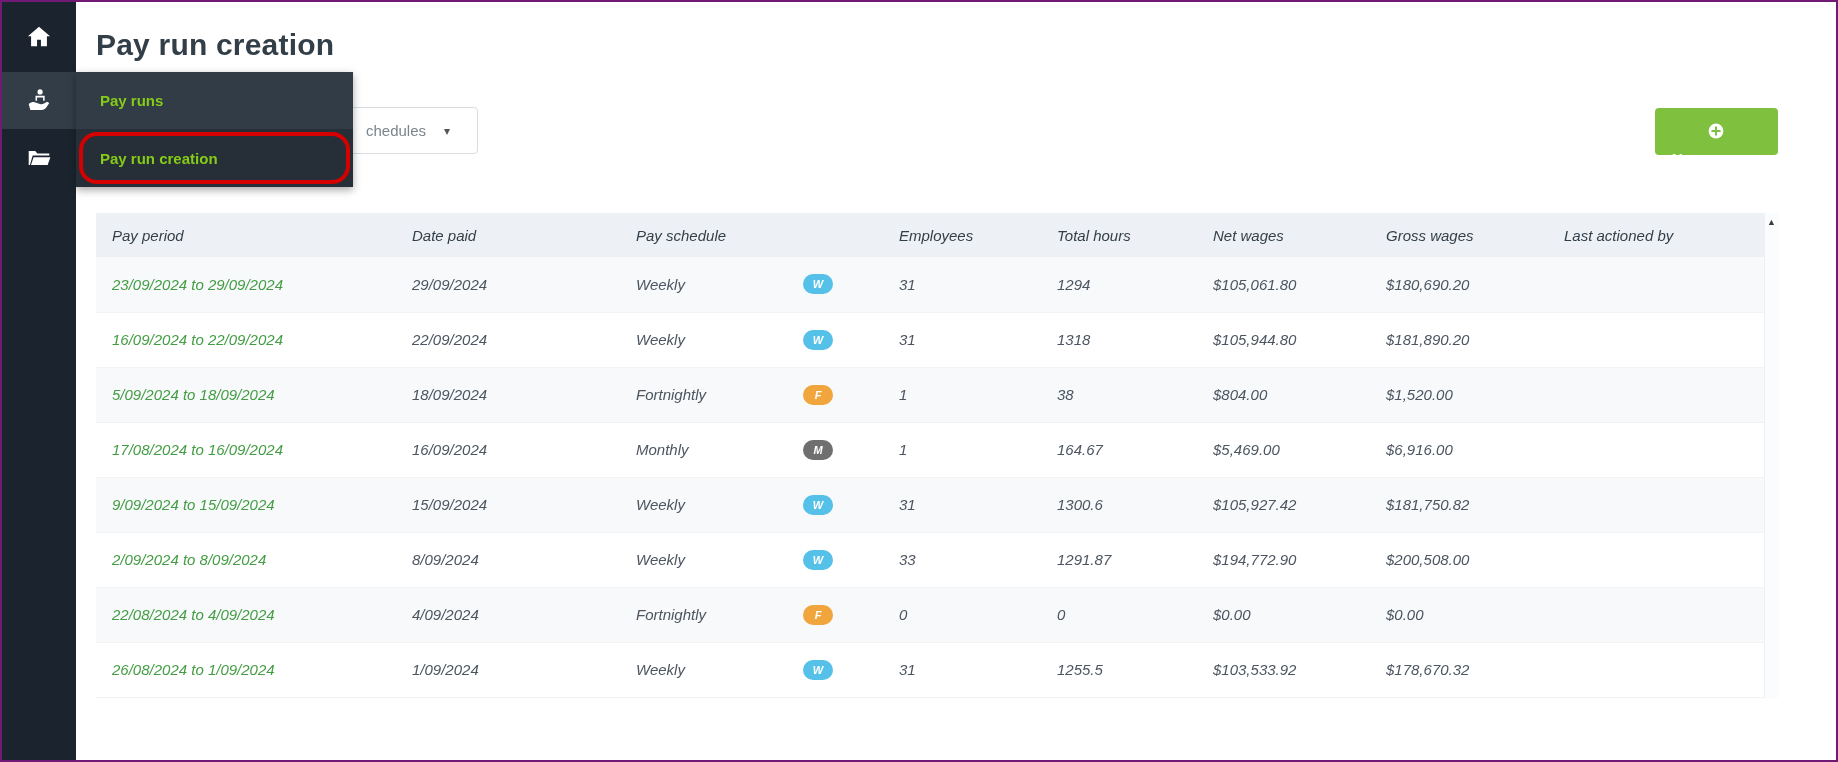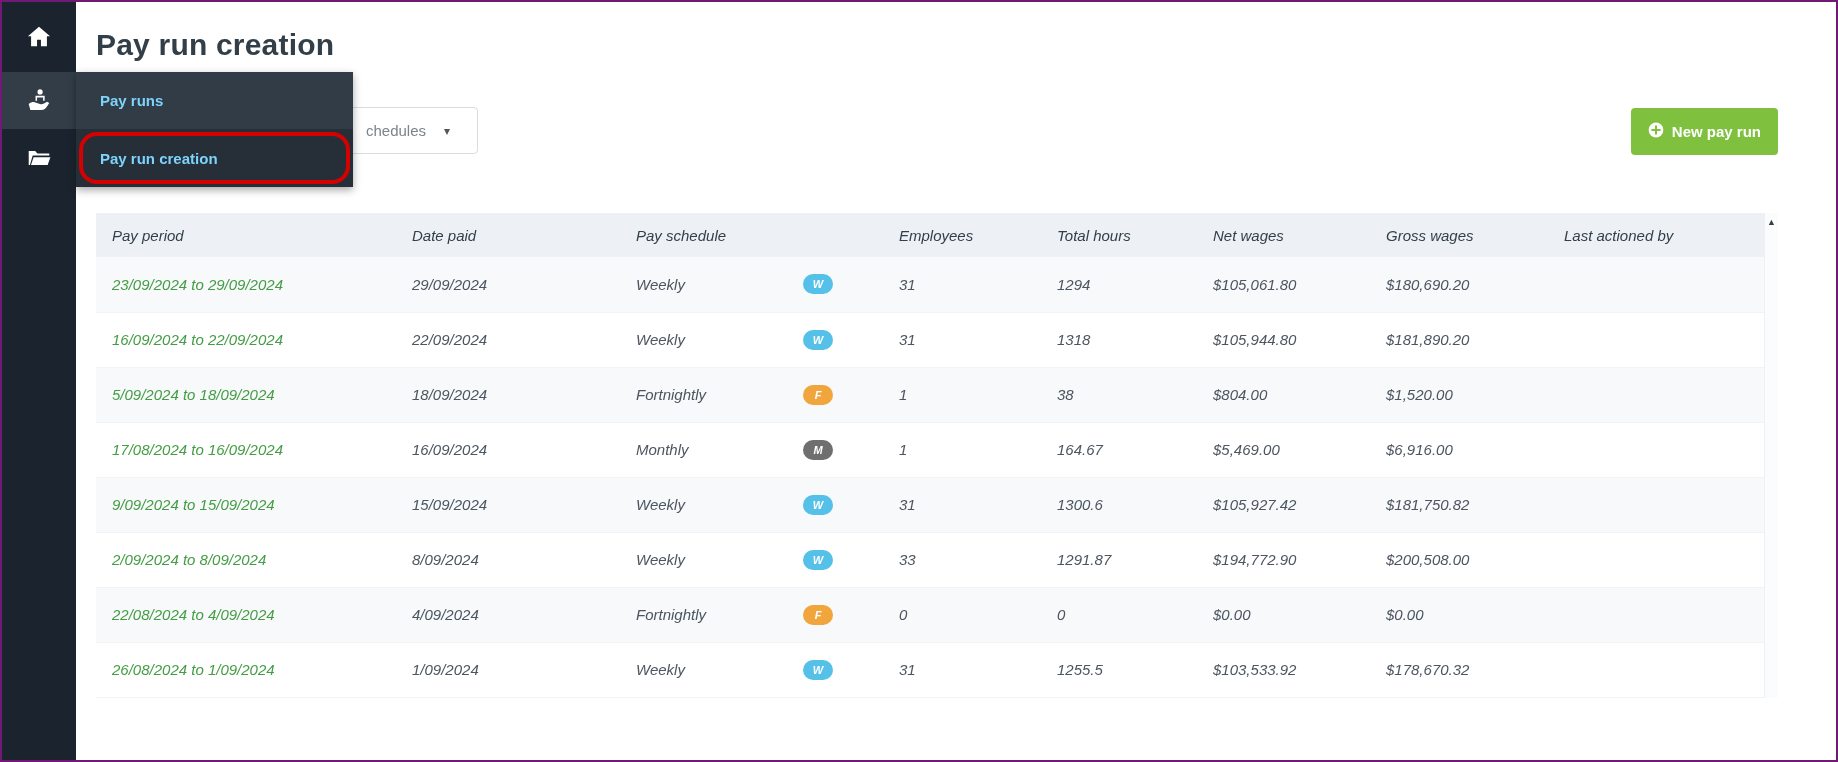--- a/index.html
+++ b/index.html
@@ -33,21 +33,21 @@
 
   
   .flyout {
     position: absolute; left: 74px; top: 70px; width: 277px;
     background: #313c46;
     box-shadow: 0 3px 8px rgba(0,0,0,.35);
     z-index: 6;
   }
   .flyout-item {
     height: 57px; display: flex; align-items: center;
-    padding-left: 24px; color: #7dd3fc; font-size: 15px; font-weight: 600;
+    padding-left: 24px; color: #84cc16; font-size: 15px; font-weight: 600;
     cursor: pointer; position: relative;
   }
   .flyout-item.current { background: #262f38; height: 58px; }
   .annotation-box {
     position: absolute; left: 3px; right: 3px; top: 3px; bottom: 3px;
     border: 4px solid #d50000; border-radius: 18px;
     pointer-events: none; z-index: 7;
   }
 
   
@@ -66,20 +66,21 @@
   }
   .dropdown .caret { margin-left: 18px; font-size: 12px; color: #555; }
 
   .btn-new {
     position: absolute; right: 0; top: 1px; height: 47px;
     background: #7fc13e; border: none; border-radius: 4px;
     color: #fff; font-size: 15px; font-weight: 700;
     font-family: "Liberation Sans", sans-serif;
     display: flex; align-items: center; gap: 8px; padding: 15px 17px;
     cursor: pointer;
+    flex-direction: column;
   }
   .btn-new svg { width: 16px; height: 16px; }
 
   
   .table-wrap { position: relative; margin-top: 58px; padding-right: 18px; }
   table { width: 1668px; border-collapse: collapse; table-layout: fixed; font-style: italic; }
   thead th {
     height: 44px; background: #edf1f6; text-align: left;
     font-size: 15px; font-weight: 400; color: #333f48;
     padding-left: 16px; white-space: nowrap;

